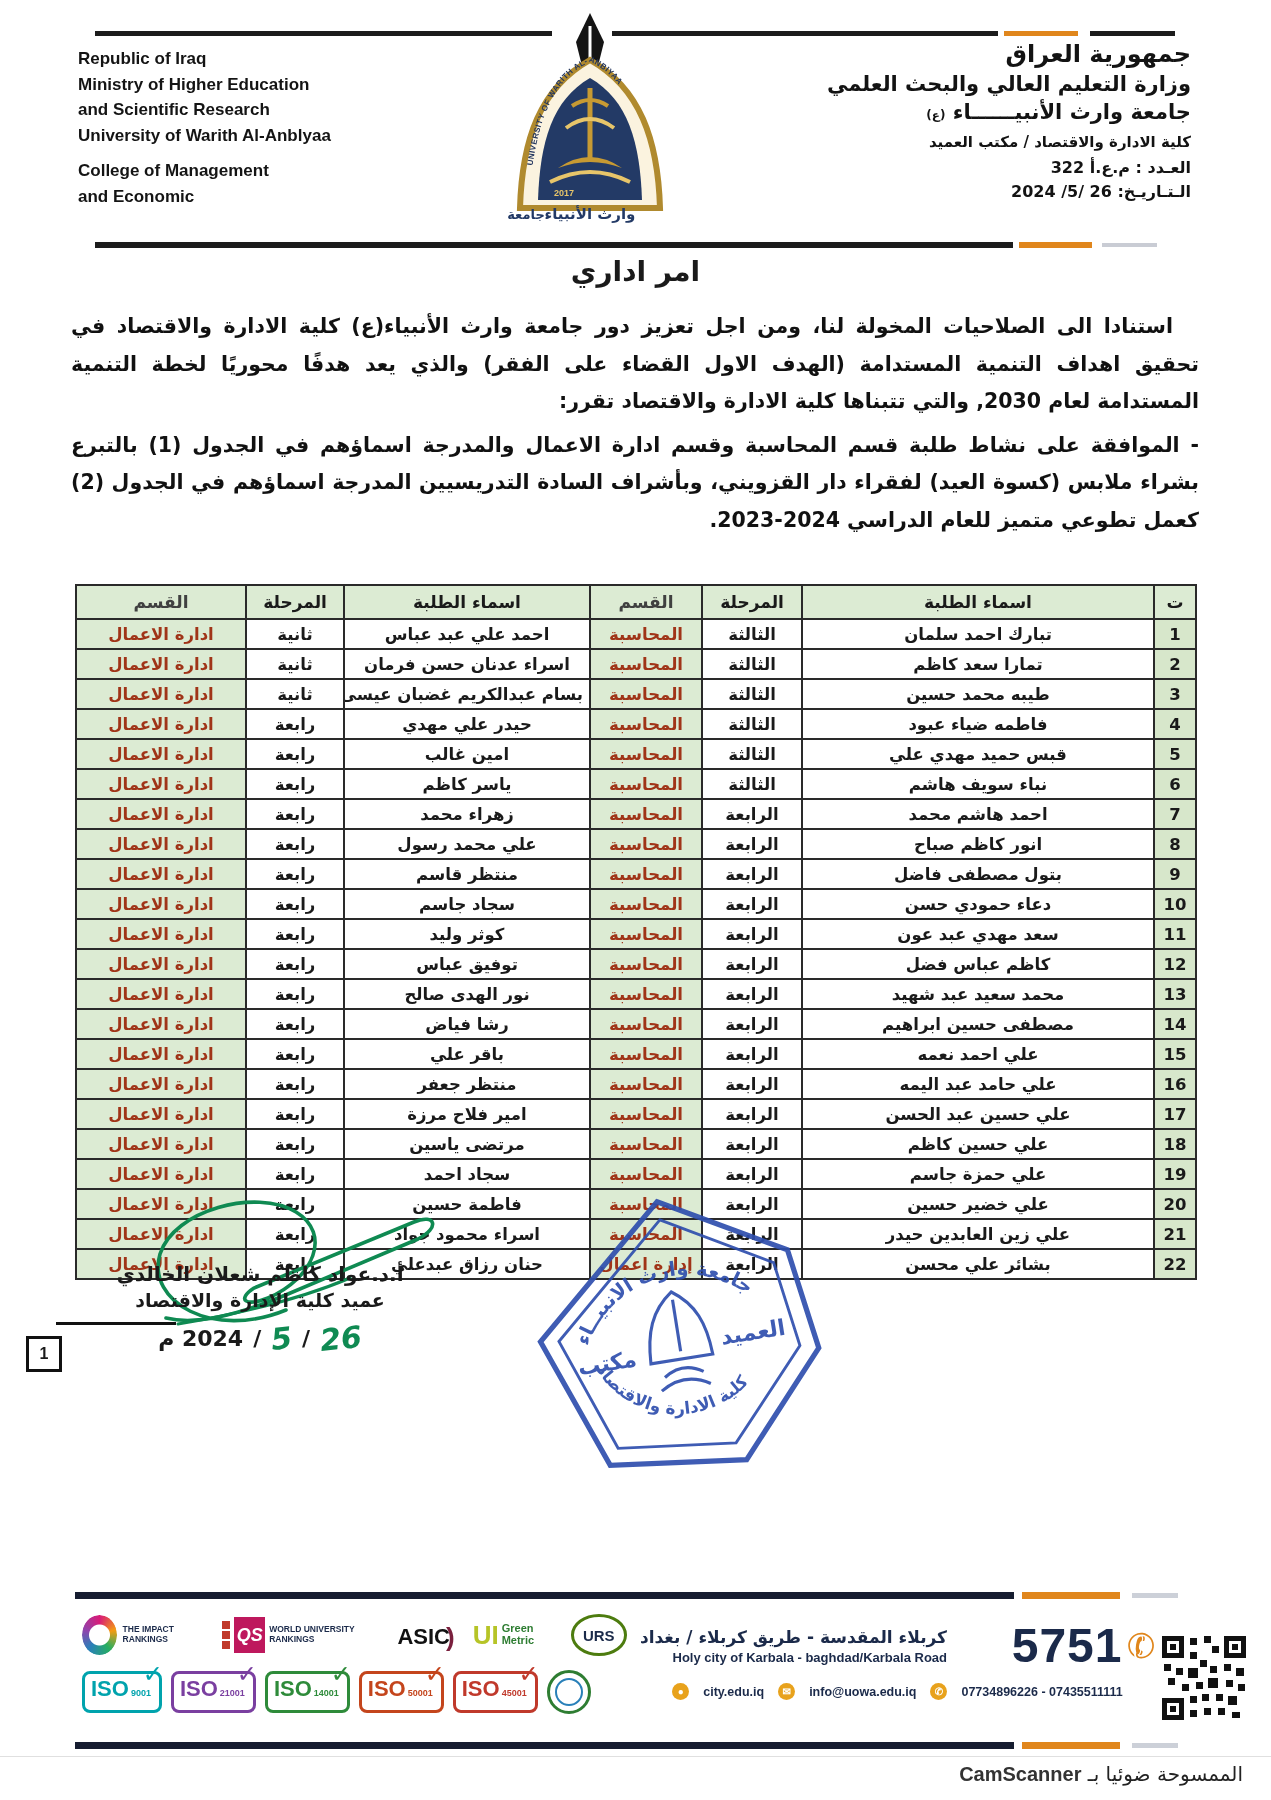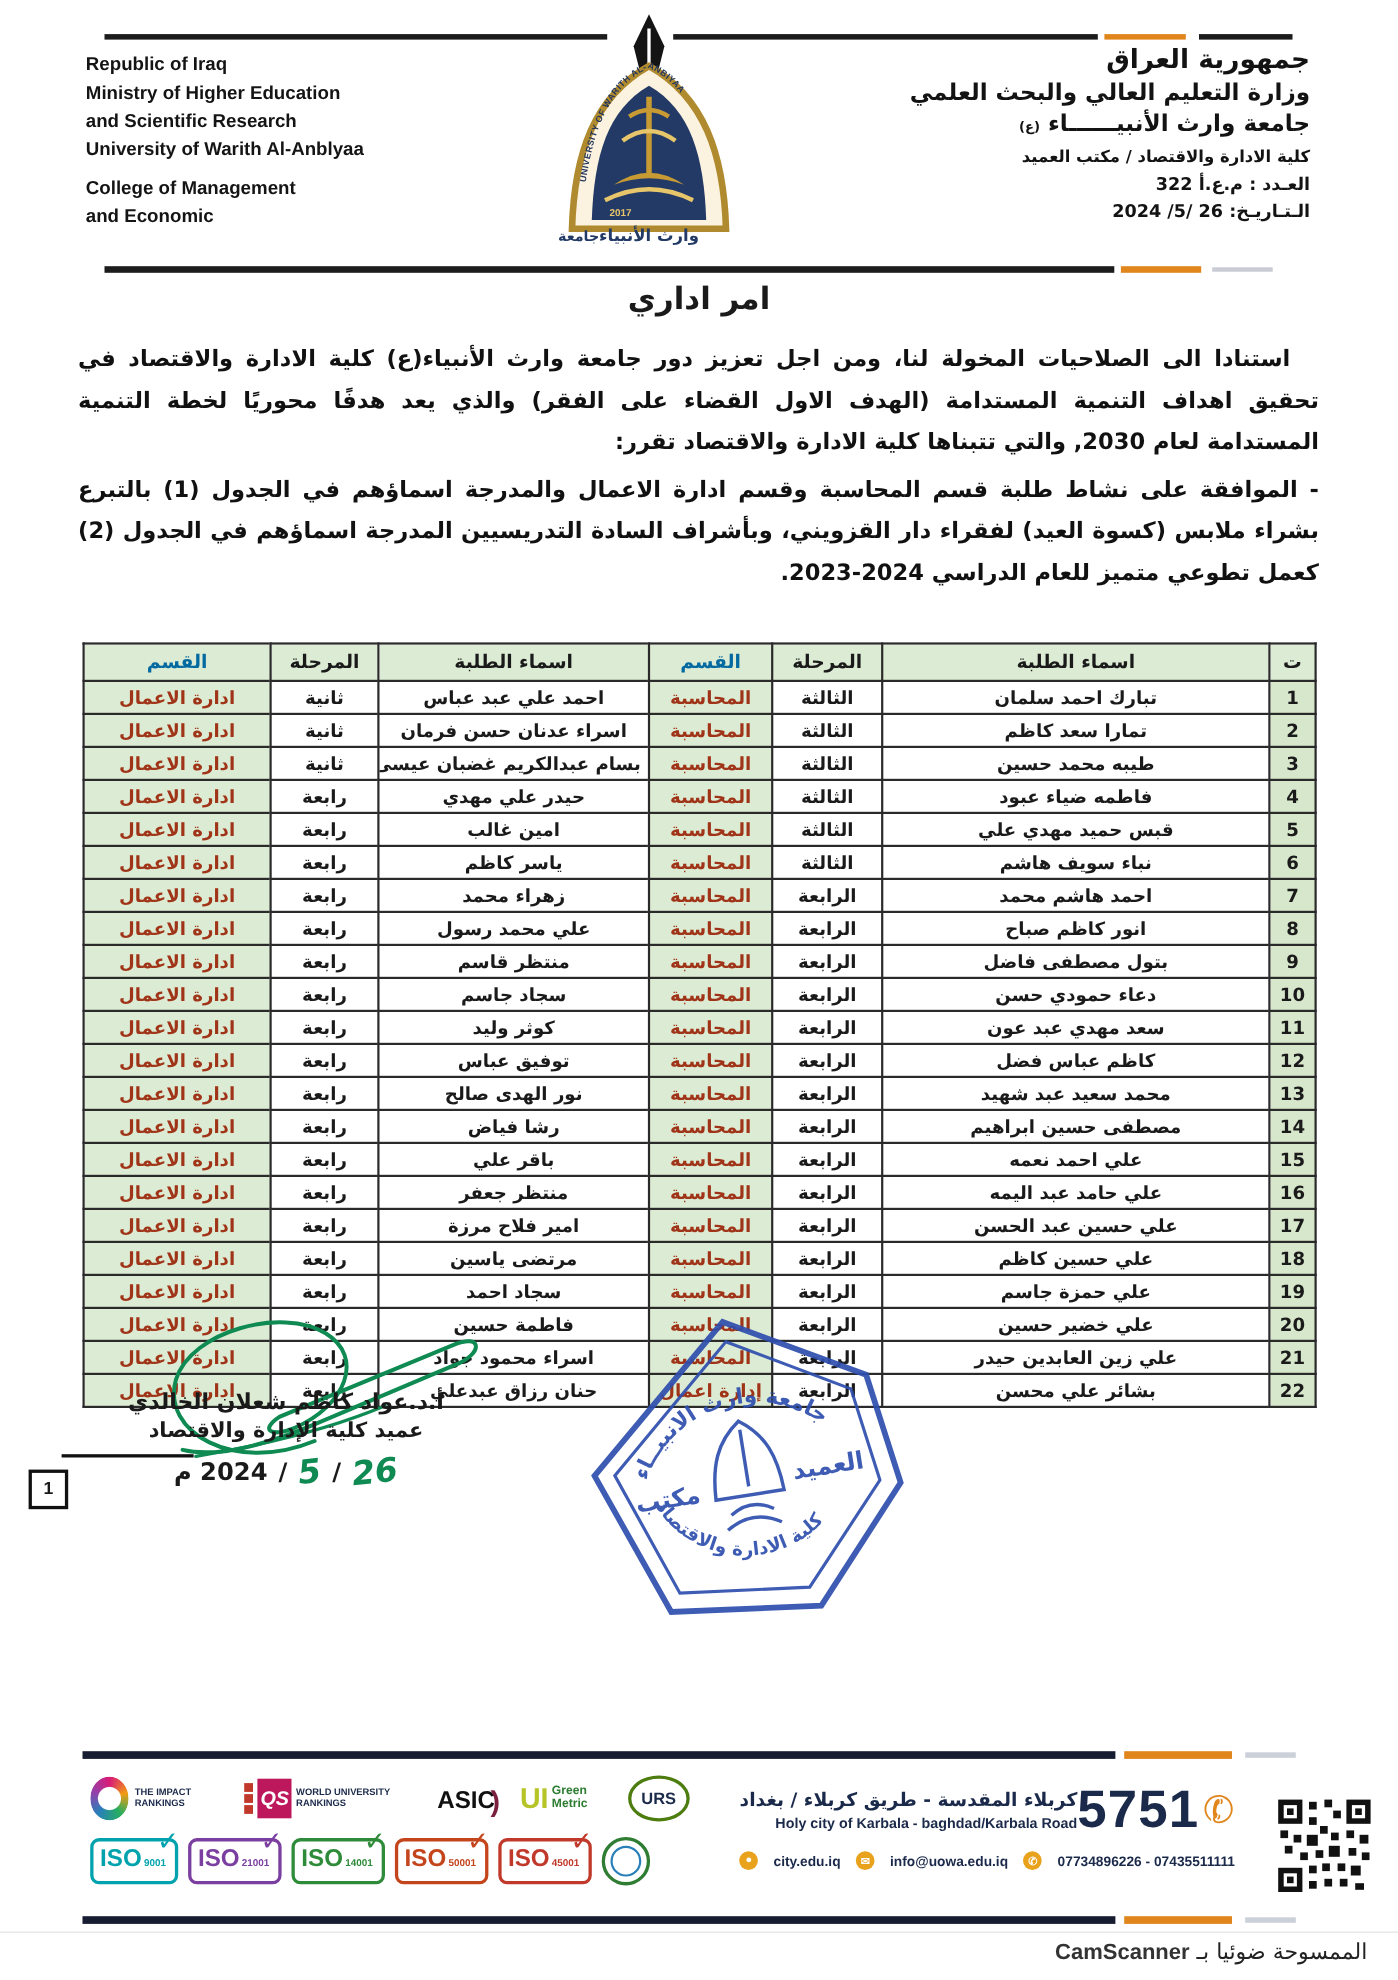--- a/index.html
+++ b/index.html
@@ -31,21 +31,21 @@
   .body-text p{margin:0 0 6px 0;}
   .body-text p.first{text-indent:26px;}
   .tbl-caption{position:absolute;left:0;top:543px;width:1271px;text-align:center;direction:rtl;
                font-size:18px;font-weight:700;}
   
   .tbl-wrap{position:absolute;left:75px;top:584px;width:1120px;}
   table.students{border-collapse:collapse;width:1120px;direction:rtl;table-layout:fixed;}
   table.students th,table.students td{border:2px solid #2a2a2a;padding:0 6px;height:28px;
        font-size:16.5px;font-weight:700;text-align:center;overflow:hidden;white-space:nowrap;}
   table.students th{height:32px;font-size:17px;background:#dcebd3;}
-  table.students th.red{color:#0369a1;}
+  table.students th.red{color:#404040;}
   td.c-num{background:#d7e7cb;font-size:17px;}
   td.c-dept{background:#dcebd3;color:#a03418;}
   col.w-num{width:42px;}col.w-name-r{width:352px;}col.w-stage-r{width:100px;}col.w-dept-r{width:112px;}
   col.w-name-l{width:246px;}col.w-stage-l{width:98px;}col.w-dept-l{width:170px;}
   
   .sig-scribble{position:absolute;left:118px;top:1182px;width:330px;height:150px;}
   .sig-block{position:absolute;left:95px;top:1262px;width:330px;text-align:center;direction:rtl;}
   .sig-name{font-size:20px;font-weight:700;}
   .sig-role{font-size:19px;font-weight:700;margin-top:3px;}
   .sig-date{margin-top:10px;display:flex;direction:rtl;justify-content:center;align-items:center;
@@ -85,21 +85,21 @@
   .iso-row{display:flex;align-items:center;gap:9px;margin-top:6px;}
   .iso-badge{position:relative;border:3px solid;border-radius:8px;padding:2px 8px 2px 6px;height:32px;
              display:flex;align-items:baseline;gap:2px;background:#fff;}
   .iso-word{font-family:"Liberation Sans",sans-serif;font-weight:700;font-size:22px;}
   .iso-code{font-family:"Liberation Sans",sans-serif;font-weight:700;font-size:9px;}
   .iso-check{position:absolute;right:-4px;top:-14px;font-size:24px;font-weight:700;}
   .round-badge{width:38px;height:38px;border:3px solid #2e7d32;border-radius:50%;position:relative;background:#fff;}
   .round-badge:before{content:"";position:absolute;inset:5px;border:2px solid #2980b9;border-radius:50%;}
   
   .footer-right{position:absolute;left:640px;top:1618px;width:515px;color:#1b2a4a;}
-  .fr-top{display:flex;align-items:center;justify-content:center;}
+  .fr-top{display:flex;align-items:center;justify-content:space-between;}
   .addr{text-align:right;}
   .addr-ar{direction:rtl;font-size:17px;font-weight:700;}
   .addr-en{font-family:"Liberation Sans",sans-serif;font-size:13px;font-weight:700;margin-top:3px;}
   .phone-big{display:flex;align-items:center;gap:4px;}
   .phone-big .num{font-family:"Liberation Sans",sans-serif;font-size:48px;font-weight:700;letter-spacing:1px;}
   .phone-big .ic{font-size:34px;color:#e0861c;transform:rotate(-15deg);}
   .fr-contacts{display:flex;align-items:center;justify-content:center;gap:14px;margin-top:10px;
                font-family:"Liberation Sans",sans-serif;font-size:12.5px;font-weight:700;}
   .ci{display:inline-flex;width:17px;height:17px;border-radius:50%;background:#e8a21c;color:#fff;
       align-items:center;justify-content:center;font-size:10px;}

